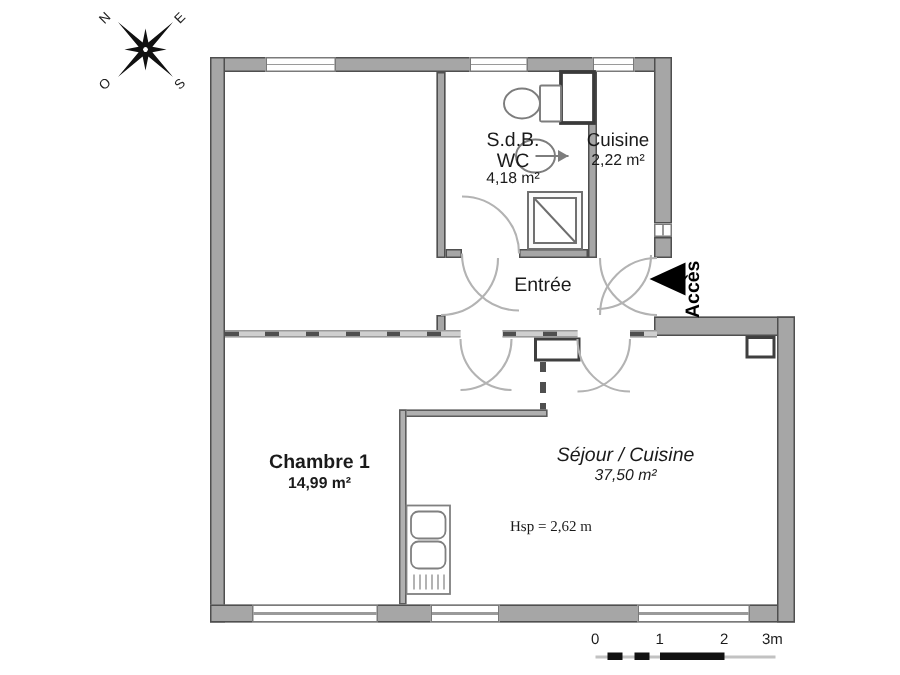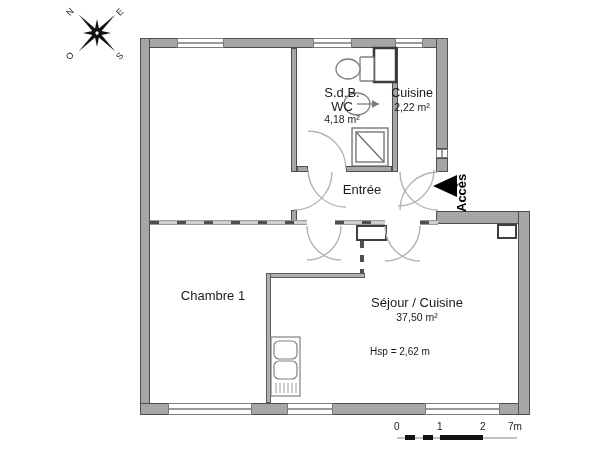--- a/index.html
+++ b/index.html
@@ -14,21 +14,21 @@
   .window-h{position:absolute;background:#fff;border:1px solid #7a7a7a;box-sizing:border-box;
             background-image:linear-gradient(to bottom,transparent 42%,#9a9a9a 42%,#9a9a9a 58%,transparent 58%);}
   .window-v{position:absolute;background:#fff;border:1px solid #7a7a7a;box-sizing:border-box;
             background-image:linear-gradient(to right,transparent 42%,#9a9a9a 42%,#9a9a9a 58%,transparent 58%);}
   .niche{position:absolute;background:#fff;border:2px solid #3f3f3f;box-sizing:border-box;}
   .cupboard{position:absolute;background:#fff;border:2px solid #3f3f3f;box-sizing:border-box;}
 
   .room-label{position:absolute;text-align:center;color:#1a1a1a;line-height:15px;}
   .room-name{font-size:13px;display:block;}
   .room-area{font-size:10.5px;display:block;text-align:center;}
-  .room-note{position:absolute;font-size:10px;color:#1a1a1a;text-align:center;}
+  .room-note{position:absolute;font-size:10px;color:#1a1a1a;font-family:Liberation Serif, serif;}
 
   .acces-label{position:absolute;left:454px;top:148px;width:18px;height:90px;
                writing-mode:vertical-rl;transform:rotate(180deg);
                font-size:13px;font-weight:bold;color:#000;text-align:center;}
   .acces-arrow{position:absolute;left:433px;top:175px;width:0;height:0;
                border-top:11px solid transparent;border-bottom:11px solid transparent;
                border-right:24px solid #000;}
 
   .overlay{position:absolute;left:0;top:0;}
 
@@ -143,37 +143,38 @@
 
   <div class="room-label" style="left:376px;top:87px;width:72px;line-height:13.5px;">
     <span class="room-name" style="font-size:12.5px;">Cuisine</span>
     <span class="room-area">2,22 m²</span>
   </div>
 
   <div class="room-label" style="left:312px;top:182px;width:100px;">
     <span class="room-name">Entrée</span>
   </div>
 
-  <div class="room-label" style="left:149px;top:288px;width:128px;">
+  <div class="room-label" style="left:149px;top:300px;width:128px;font-weight:bold;">
     <span class="room-name">Chambre 1</span>
+    <span class="room-area">14,99 m²</span>
   </div>
 
-  <div class="room-label" style="left:337px;top:295px;width:160px;">
+  <div class="room-label" style="left:337px;top:295px;width:160px;font-style:italic;">
     <span class="room-name">Séjour / Cuisine</span>
     <span class="room-area">37,50 m²</span>
   </div>
   <div class="room-note" style="left:340px;top:346px;width:120px;">Hsp = 2,62 m</div>
 
   <div class="acces-arrow"></div>
   <div class="acces-label">Accès</div>
 
   <div class="scalebar">
     <span class="tick" style="left:3px;">0</span>
     <span class="tick" style="left:46px;">1</span>
     <span class="tick" style="left:89px;">2</span>
-    <span class="tick" style="left:117px;">7m</span>
+    <span class="tick" style="left:117px;">3m</span>
     <div class="sb-base"></div>
     <div class="sb-seg" style="left:14px;width:10px;"></div>
     <div class="sb-seg" style="left:32px;width:10px;"></div>
     <div class="sb-seg" style="left:49px;width:43px;"></div>
   </div>
 
 </div>
 
 </body></html>

